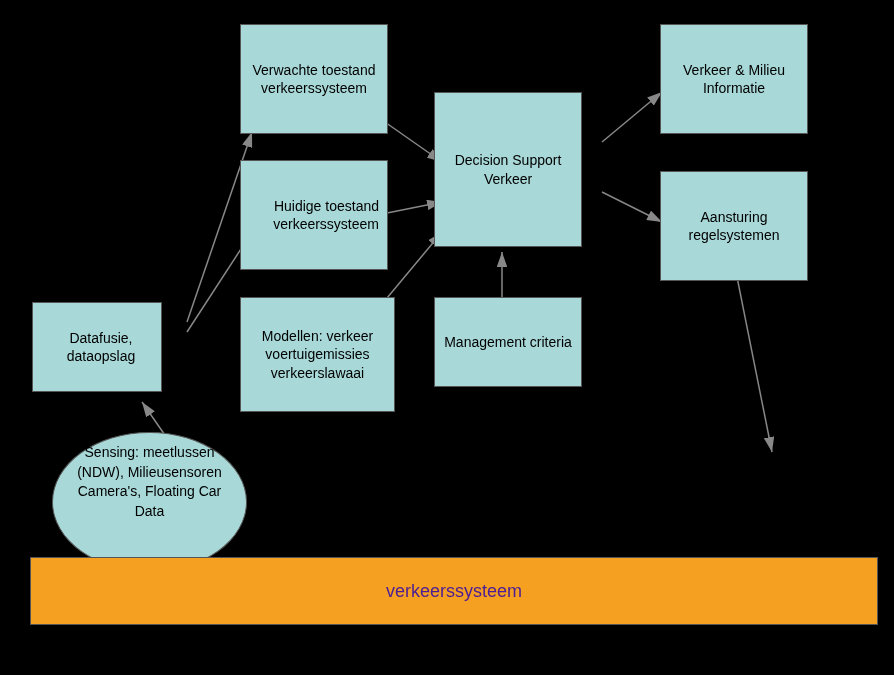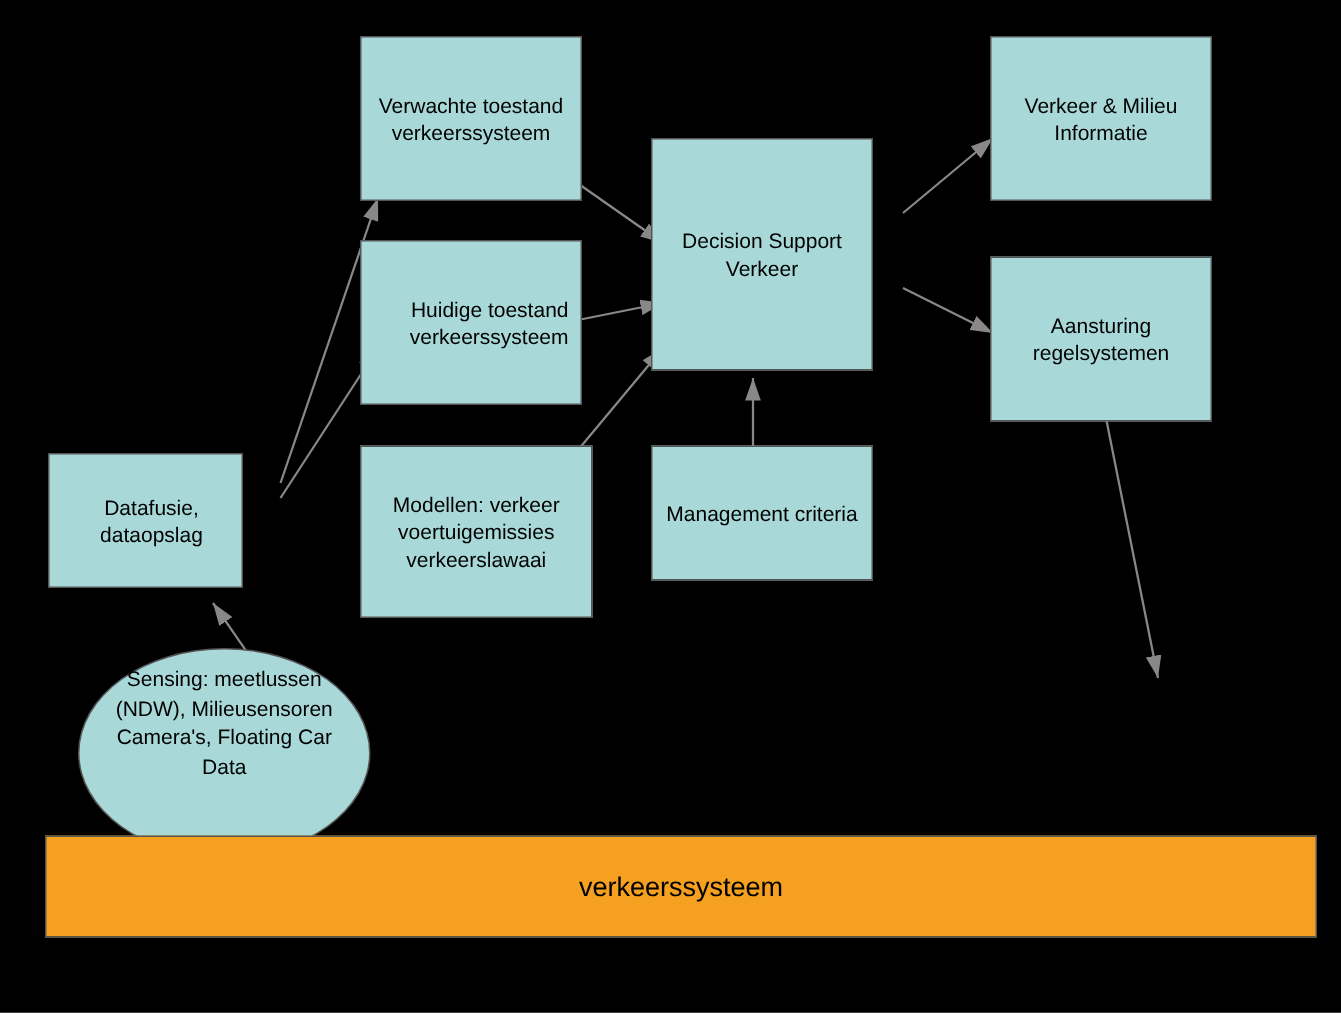--- a/index.html
+++ b/index.html
@@ -57,21 +57,21 @@
     .orange-bar {
       background: #f5a020;
       border: 1px solid #555;
       position: absolute;
       display: flex;
       align-items: center;
       justify-content: center;
       text-align: center;
       font-size: 18px;
       font-weight: normal;
-      color: #000000;
+      color: #4c1d95;
     }
 
     
     .arrows-svg {
       position: absolute;
       top: 0;
       left: 0;
       width: 100%;
       height: 100%;
       pointer-events: none;

